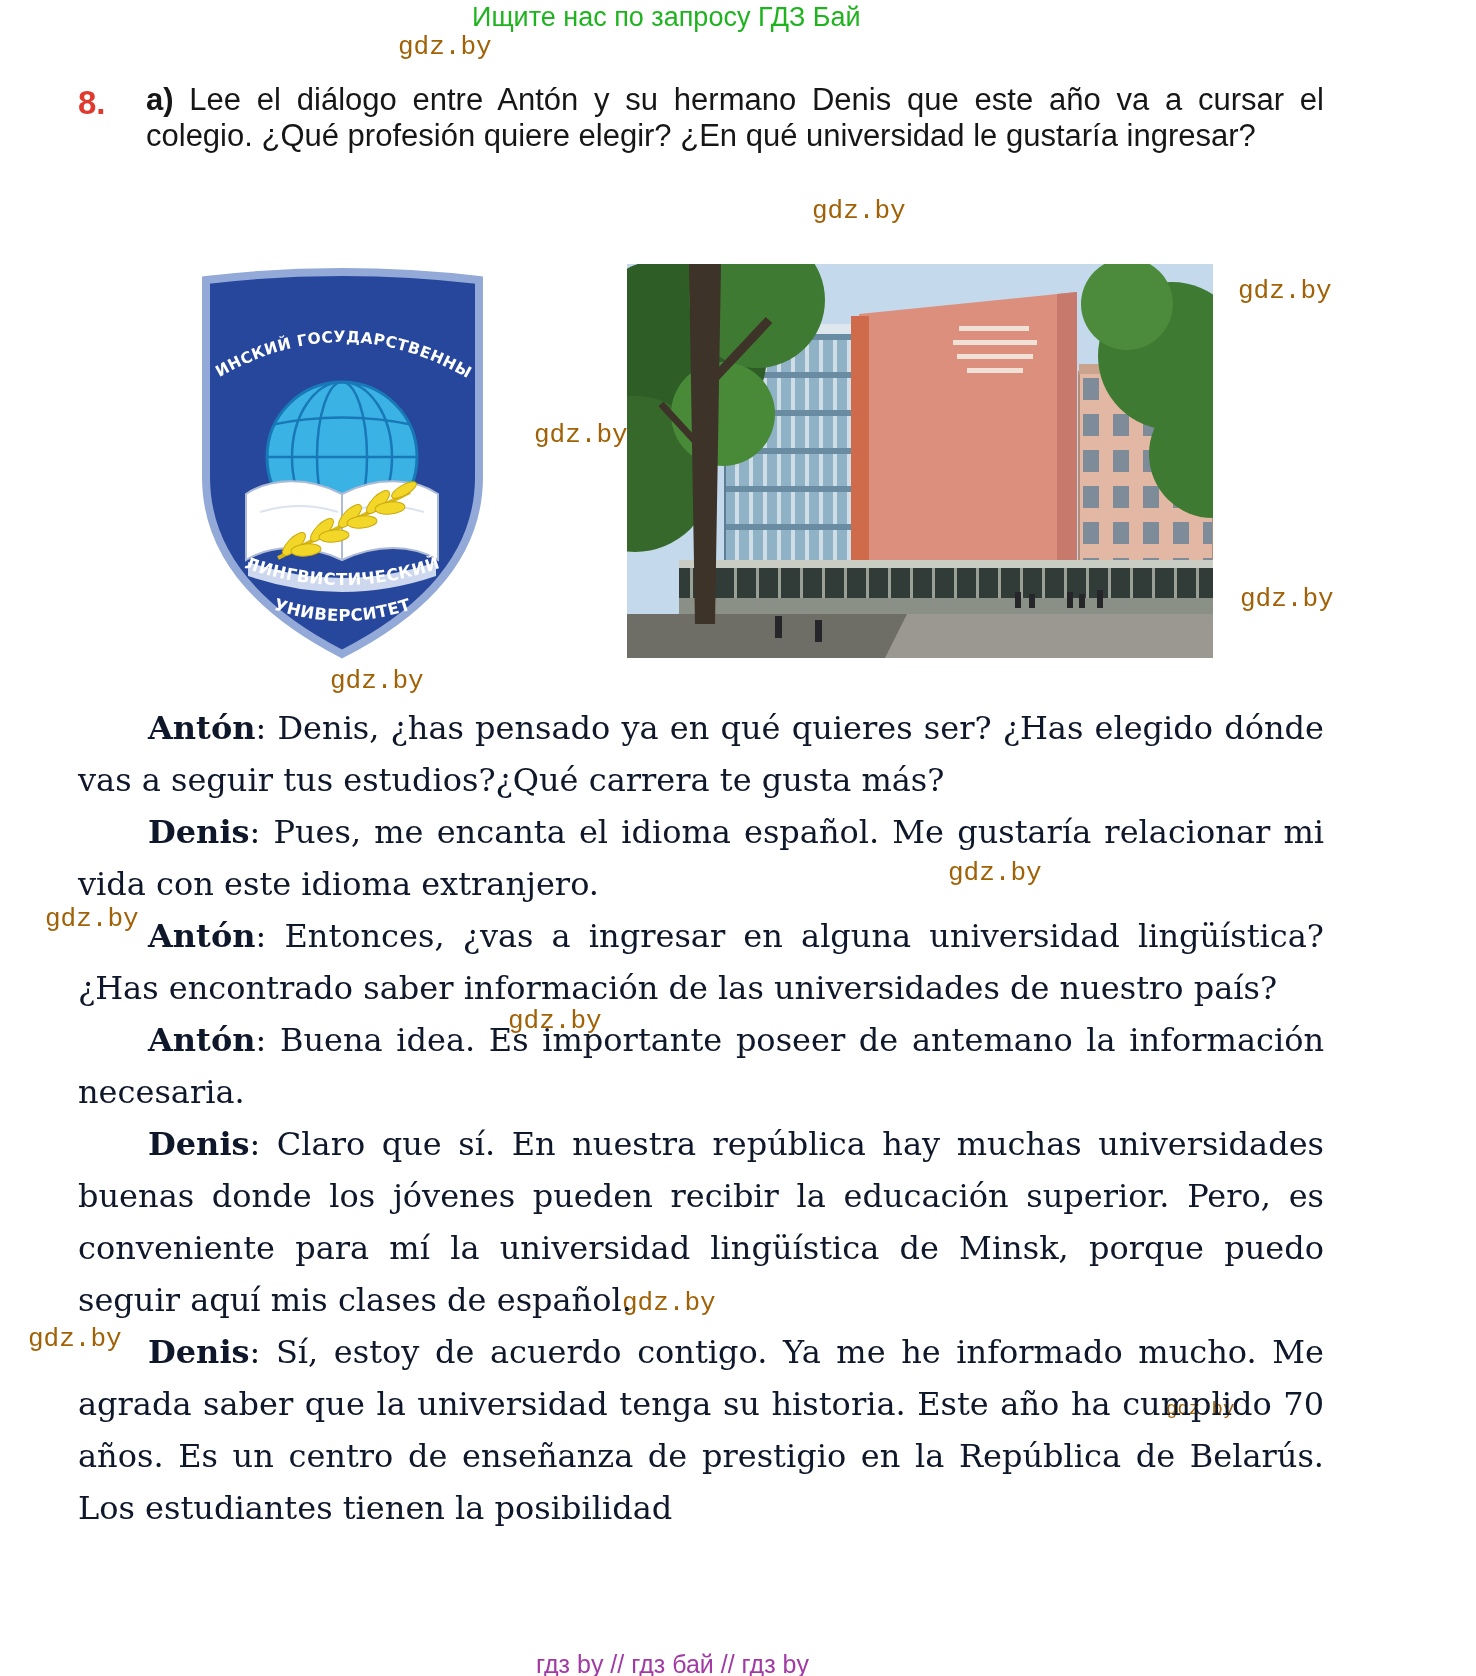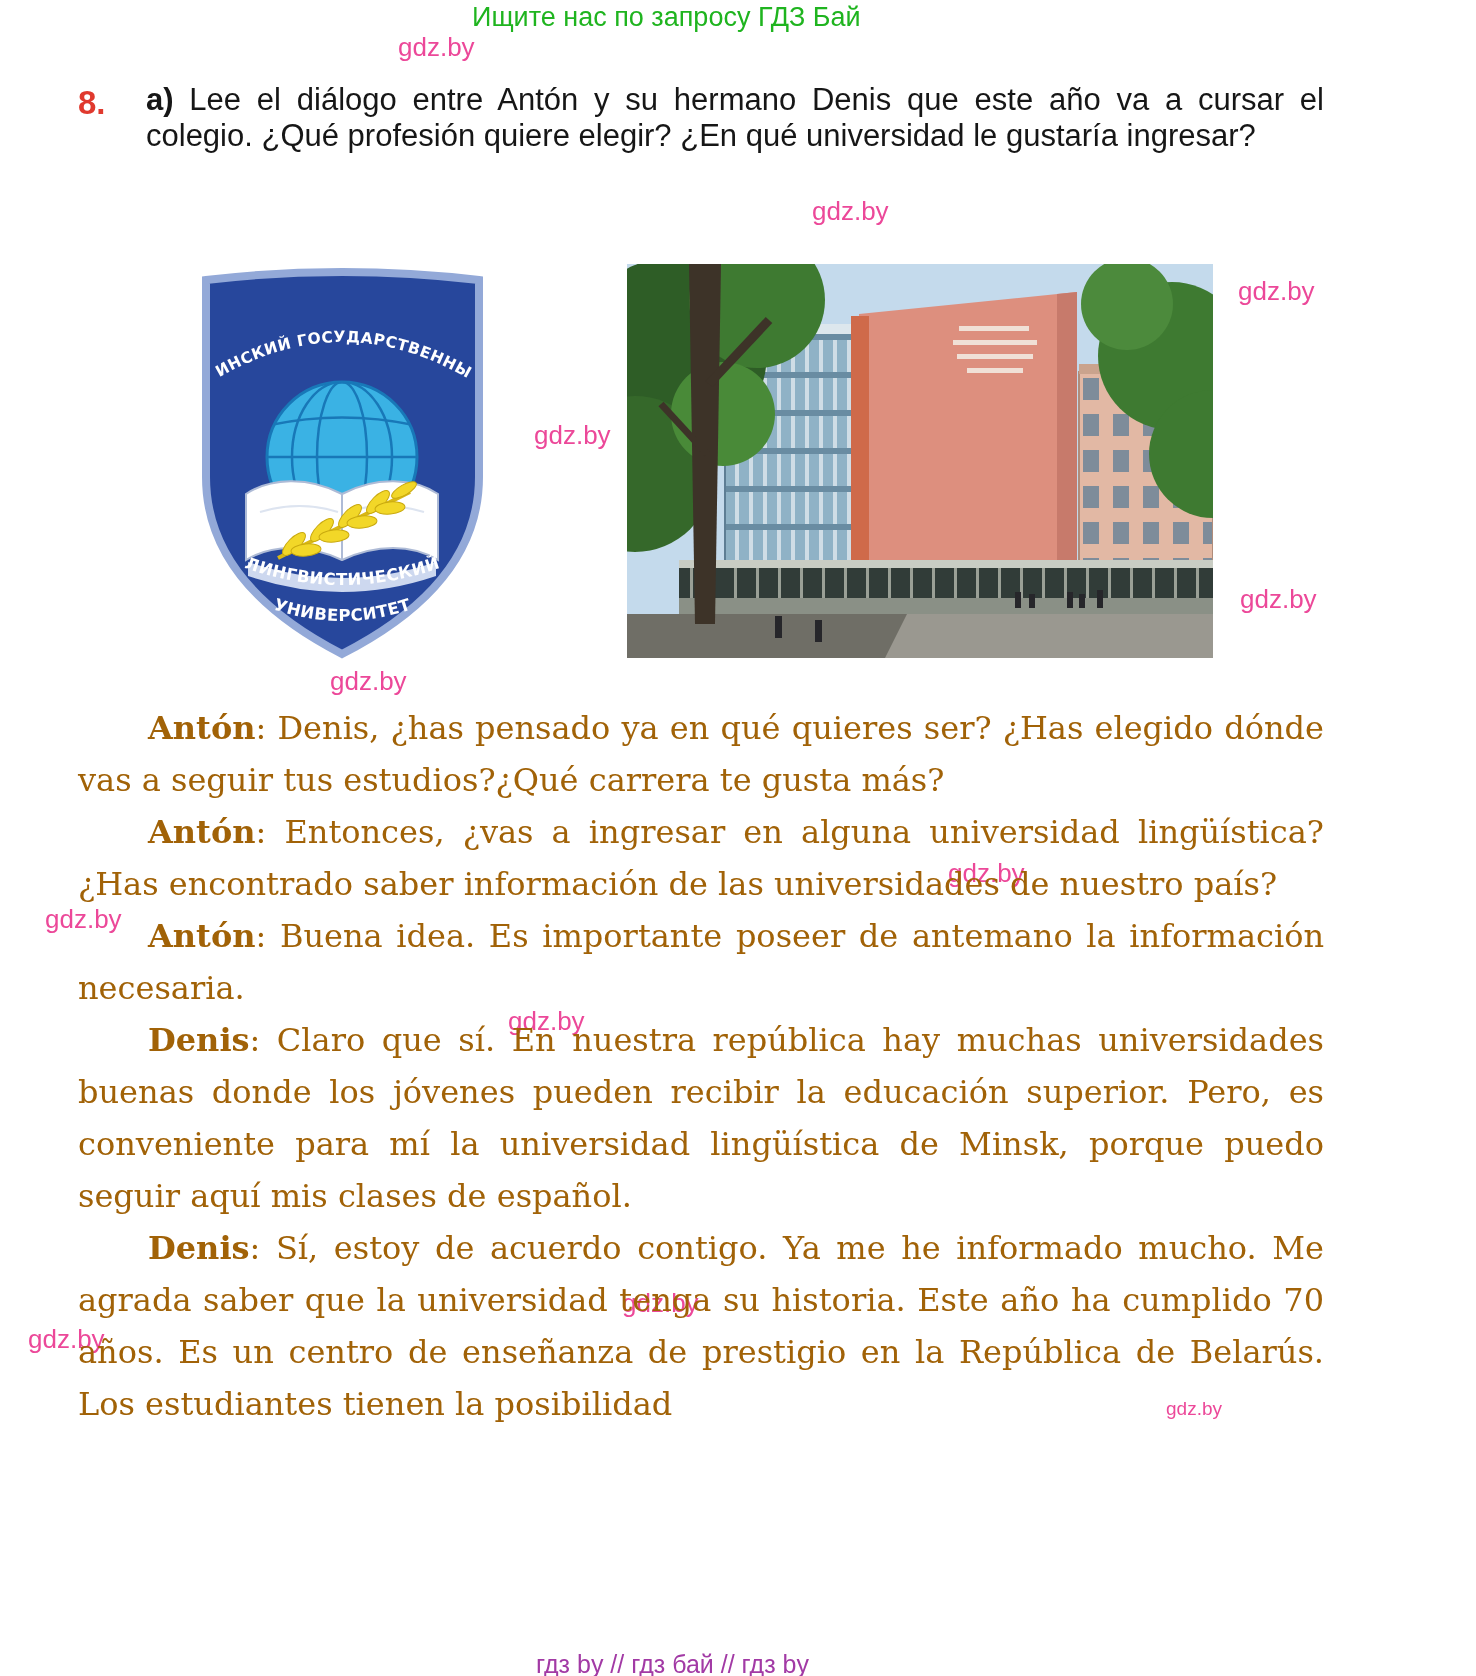--- a/index.html
+++ b/index.html
@@ -5,38 +5,38 @@
   html,body{margin:0;padding:0;background:#ffffff;}
   .page{
     position:relative;width:1476px;height:1676px;background:#ffffff;
     font-family:"Liberation Sans",sans-serif;overflow:hidden;color:#111;
   }
   .promo{
     position:absolute;top:2px;left:472px;color:#1fb41f;font-size:27px;
     font-family:"Liberation Sans",sans-serif;
   }
   .watermark{
-    position:absolute;color:#ec4899;font-size:26px;
-    font-family:Liberation Sans, sans-serif;
+    position:absolute;color:#a16207;font-size:26px;
+    font-family:Liberation Mono, monospace;
   }
   .watermark.small{font-size:19px;}
   .ex-number{
     position:absolute;top:84px;left:78px;color:#e0392e;font-weight:bold;font-size:33px;
   }
   .instruction{
     position:absolute;top:82px;left:146px;width:1178px;
     font-size:31px;line-height:36px;text-align:justify;color:#161616;
   }
   .instruction b{font-weight:bold;}
   .emblem-wrap{position:absolute;left:190px;top:262px;width:305px;height:400px;}
   .photo-wrap{position:absolute;left:627px;top:264px;width:586px;height:394px;}
   .dialog-block{
     position:absolute;top:702px;left:78px;width:1246px;
     font-family:"DejaVu Serif","Liberation Serif",serif;
-    font-size:32px;line-height:52px;text-align:justify;color:#a16207;
+    font-size:32px;line-height:52px;text-align:justify;color:#0f172a;
   }
   .dialog-block p{margin:0;text-indent:70px;}
   .dialog-block b{font-weight:bold;}
   .footer{
     position:absolute;top:1634px;left:536px;color:#a23aa5;font-size:25px;
     font-family:"Liberation Sans",sans-serif;
     margin-top:16px;
   }
 </style>
 </head>
@@ -196,20 +196,21 @@
       <g>
         <polygon points="62,0 94,0 88,360 68,360" fill="#3d3328"></polygon>
         <line x1="82" y1="120" x2="142" y2="56" stroke="#3d3328" stroke-width="9"></line>
         <line x1="80" y1="190" x2="34" y2="140" stroke="#3d3328" stroke-width="7"></line>
       </g>
     </svg>
   </div>
 
   <div class="dialog-block">
     <p><b>Antón</b><span>: Denis, ¿has pensado ya en qué quieres ser? ¿Has elegido dónde vas a seguir tus estudios?¿Qué carrera te gusta más?</span></p>
+    <p><b>Denis</b><span>: Pues, me encanta el idioma español. Me gustaría relacionar mi vida con este idioma extranjero.</span></p>
     <p><b>Antón</b><span>: Entonces, ¿vas a ingresar en alguna universidad lingüística? ¿Has encontrado saber información de las universidades de nuestro país?</span></p>
     <p><b>Antón</b><span>: Buena idea. Es importante poseer de antemano la información necesaria.</span></p>
     <p><b>Denis</b><span>: Claro que sí. En nuestra república hay muchas universidades buenas donde los jóvenes pueden recibir la educación superior. Pero, es conveniente para mí la universidad lingüística de Minsk, porque puedo seguir aquí mis clases de español.</span></p>
     <p><b>Denis</b><span>: Sí, estoy de acuerdo contigo. Ya me he informado mucho. Me agrada saber que la universidad tenga su historia. Este año ha cumplido 70 años. Es un centro de enseñanza de prestigio en la República de Belarús. Los estudiantes tienen la posibilidad</span></p>
   </div>
 
   <div class="footer">гдз by  //  гдз бай  //  гдз by</div>
 
 </div>
 

